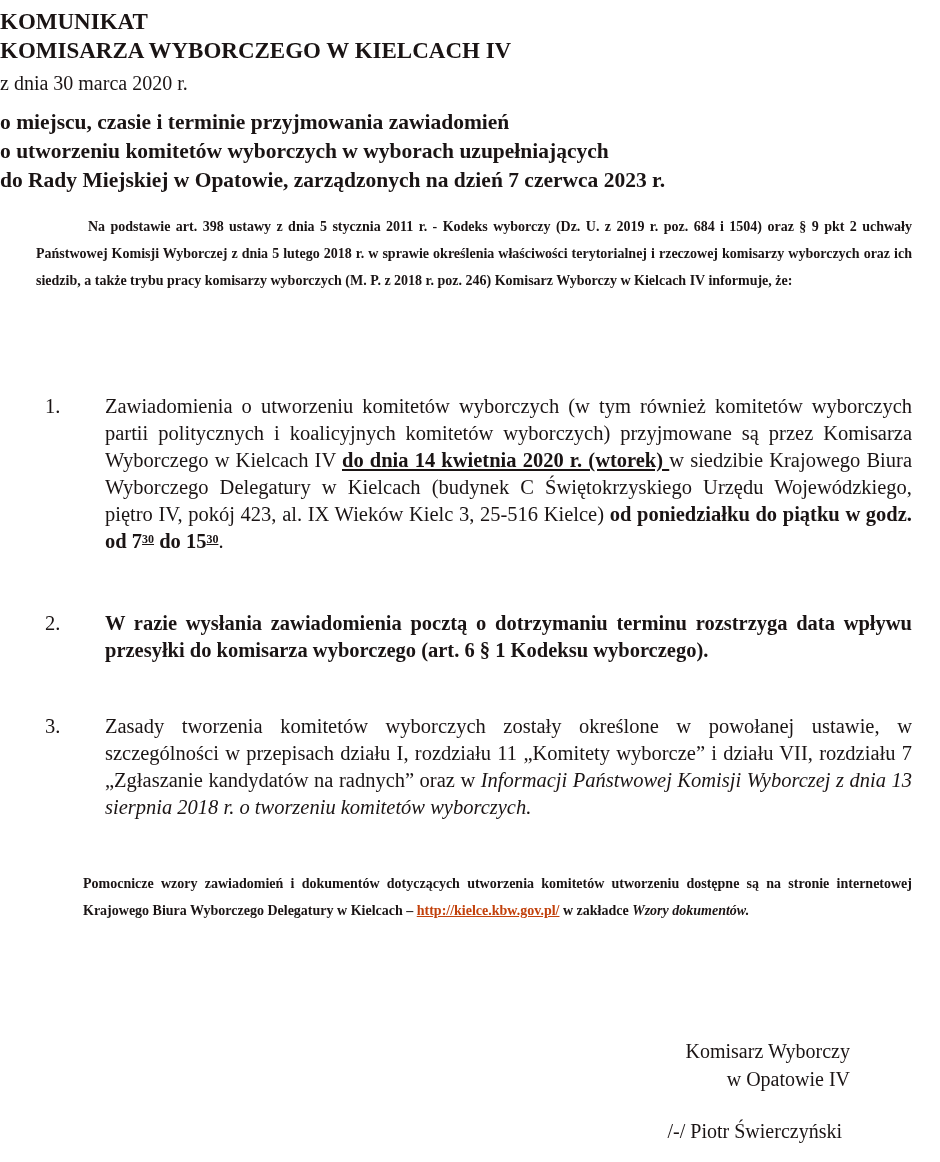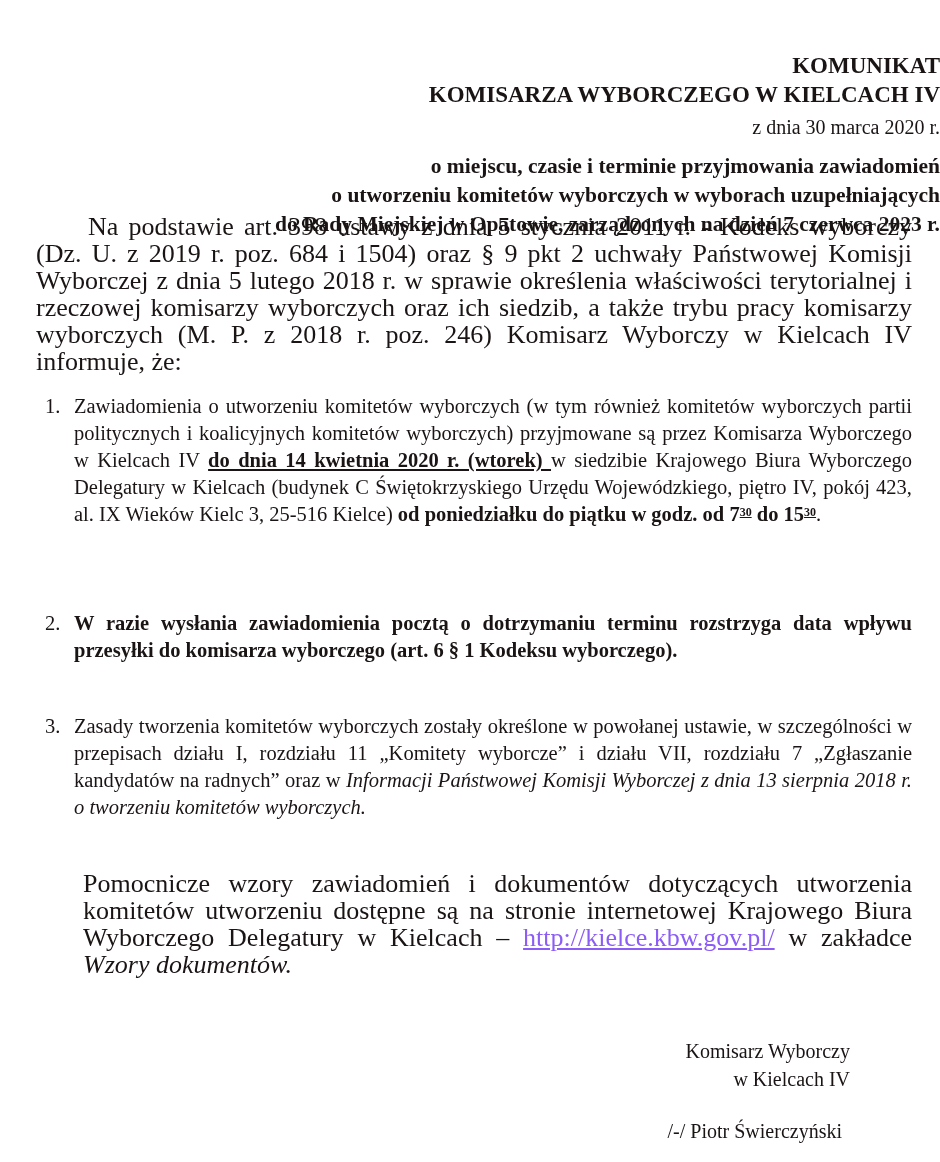--- a/index.html
+++ b/index.html
@@ -1,31 +1,31 @@
 <!DOCTYPE html>
 <html><head>
 <meta charset="utf-8">
 <style>
   html, body { margin:0; padding:0; background:#ffffff; }
   body { width:940px; height:1162px; position:relative; overflow:hidden;
          font-family:"Liberation Serif", serif; color:#1a1414; }
-  .center { text-align:right;margin-top:44px; }
+  .center { text-align:left; }
   .h1 { position:absolute; left:0; width:940px; font-weight:bold; font-size:23px; line-height:28px; }
   .date { position:absolute; left:0; width:940px; font-size:20px; line-height:26px; }
   .subj { position:absolute; left:0; width:940px; font-weight:bold; font-size:21.5px; line-height:29px; }
-  .para { position:absolute; left:36px; width:876px; font-size:26px; line-height:27px; text-align:justify; }
+  .para { position:absolute; left:36px; width:876px; font-size:14px; line-height:27px; text-align:justify;font-weight:bold; }
   .para .indent { display:inline-block; width:52px; }
   .item { position:absolute; left:36px; width:876px; font-size:20.5px; line-height:27px; }
   .item .num { position:absolute; left:9px; top:0; }
-  .item .txt { margin-left:38px; text-align:justify; }
+  .item .txt { margin-left:69px; text-align:justify; }
   .b { font-weight:bold; }
   .u { text-decoration:underline; }
   .i { font-style:italic; }
   sup.t { font-size:12px; vertical-align:top; position:relative; top:-2px; text-decoration:underline; }
-  a.link { color:#8b5cf6; text-decoration:underline; }
+  a.link { color:#c2410c; text-decoration:underline; }
   .sig { position:absolute; left:600px; width:250px; text-align:right; font-size:20px; line-height:28px; }
 </style>
 </head>
 <body>
 
 <div class="h1 center" style="top:8px;">KOMUNIKAT</div>
 <div class="h1 center" style="top:37px;">KOMISARZA WYBORCZEGO W KIELCACH IV</div>
 <div class="date center" style="top:70px;">z dnia 30 marca 2020 r.</div>
 <div class="subj center" style="top:108px;">o miejscu, czasie i terminie przyjmowania zawiadomień</div>
 <div class="subj center" style="top:137px;">o utworzeniu komitetów wyborczych w wyborach uzupełniających</div>
@@ -48,14 +48,14 @@
 <div class="item" style="top:713px;">
   <span class="num">3.</span>
   <div class="txt"><span>Zasady tworzenia komitetów wyborczych zostały określone w powołanej ustawie, w szczególności w przepisach działu I, rozdziału 11 „Komitety wyborcze” i działu VII, rozdziału 7 „Zgłaszanie kandydatów na radnych” oraz w </span><span class="i">Informacji Państwowej Komisji Wyborczej z dnia 13 sierpnia 2018 r. o tworzeniu komitetów wyborczych.</span></div>
 </div>
 
 <div class="para" style="top:870px; left:83px; width:829px;">
   <span>Pomocnicze wzory zawiadomień i dokumentów dotyczących utworzenia komitetów utworzeniu dostępne są na stronie internetowej Krajowego Biura Wyborczego Delegatury w Kielcach – </span><a class="link" href="#">http://kielce.kbw.gov.pl/</a><span> w zakładce </span><span class="i">Wzory dokumentów.</span>
 </div>
 
 <div class="sig" style="top:1037px; left:600px;">Komisarz Wyborczy</div>
-<div class="sig" style="top:1065px; left:600px;">w Kielcach IV</div>
+<div class="sig" style="top:1065px; left:600px;">w Opatowie IV</div>
 <div class="sig" style="top:1117px; left:592px;">/-/ Piotr Świerczyński</div>
 
 </body></html>

